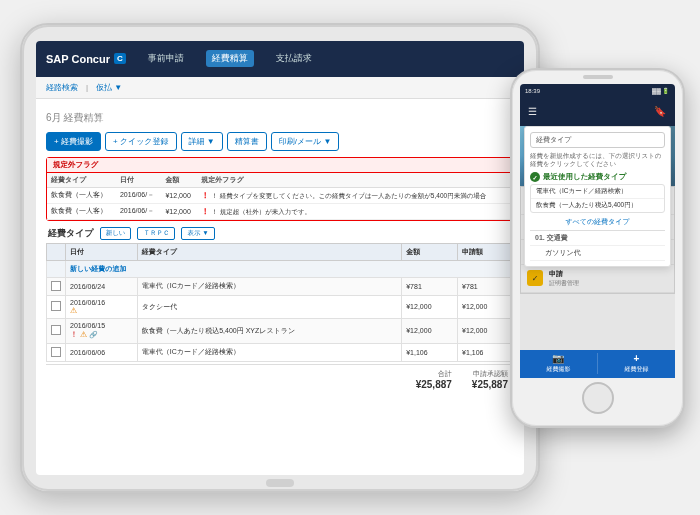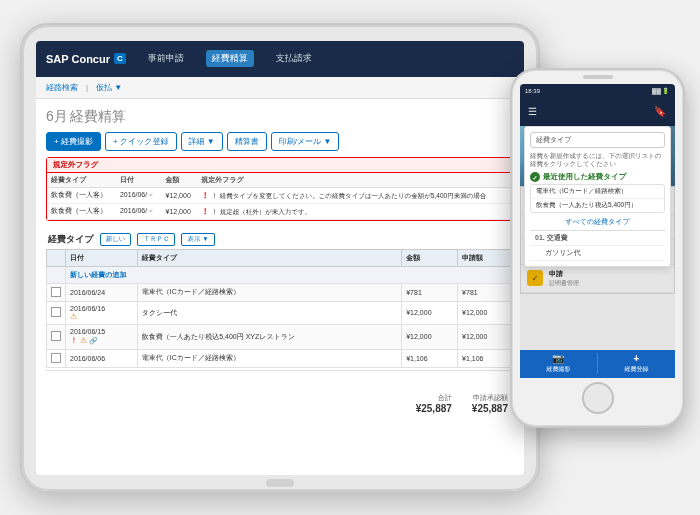--- a/index.html
+++ b/index.html
@@ -126,21 +126,21 @@
     }
 
     .t-page-title {
       font-size: 18px;
       color: #333;
       font-weight: 300;
       margin-bottom: 6px;
     }
 
     .t-page-title span {
-      font-size: 14px;
+      font-size: 10px;
       color: #888;
       margin-right: 2px;
     }
 
     
     .t-toolbar {
       display: flex;
       gap: 4px;
       margin-bottom: 6px;
       flex-wrap: wrap;
@@ -161,21 +161,21 @@
 
     .t-btn.primary {
       background: #0070c0;
       color: #fff;
     }
 
     
     .t-flag-section {
       border: 1px solid #e00;
       border-radius: 3px;
-      margin-bottom: 12px;
+      margin-bottom: 6px;
       font-size: 7.5px;
     }
 
     .t-flag-header {
       background: #fee;
       padding: 2px 6px;
       font-weight: bold;
       color: #c00;
       border-bottom: 1px solid #e00;
     }
@@ -269,21 +269,21 @@
 
     .t-check { width: 10px; height: 10px; border: 1px solid #999; display: inline-block; background: #fff; }
 
     .warn-icon { color: #e68000; font-size: 8px; }
     .error-icon { color: #c00; font-size: 8px; }
 
     .t-totals-row {
       display: flex;
       justify-content: flex-end;
       gap: 20px;
-      padding: 22px 6px;
+      padding: 4px 6px;
       font-size: 7.5px;
       border-top: 1px solid #ddd;
       margin-top: 2px;
     }
 
     .t-total-block { text-align: right; }
     .t-total-label { color: #666; font-size: 7px; }
     .t-total-value { font-size: 10px; font-weight: bold; color: #333; }
 
     

